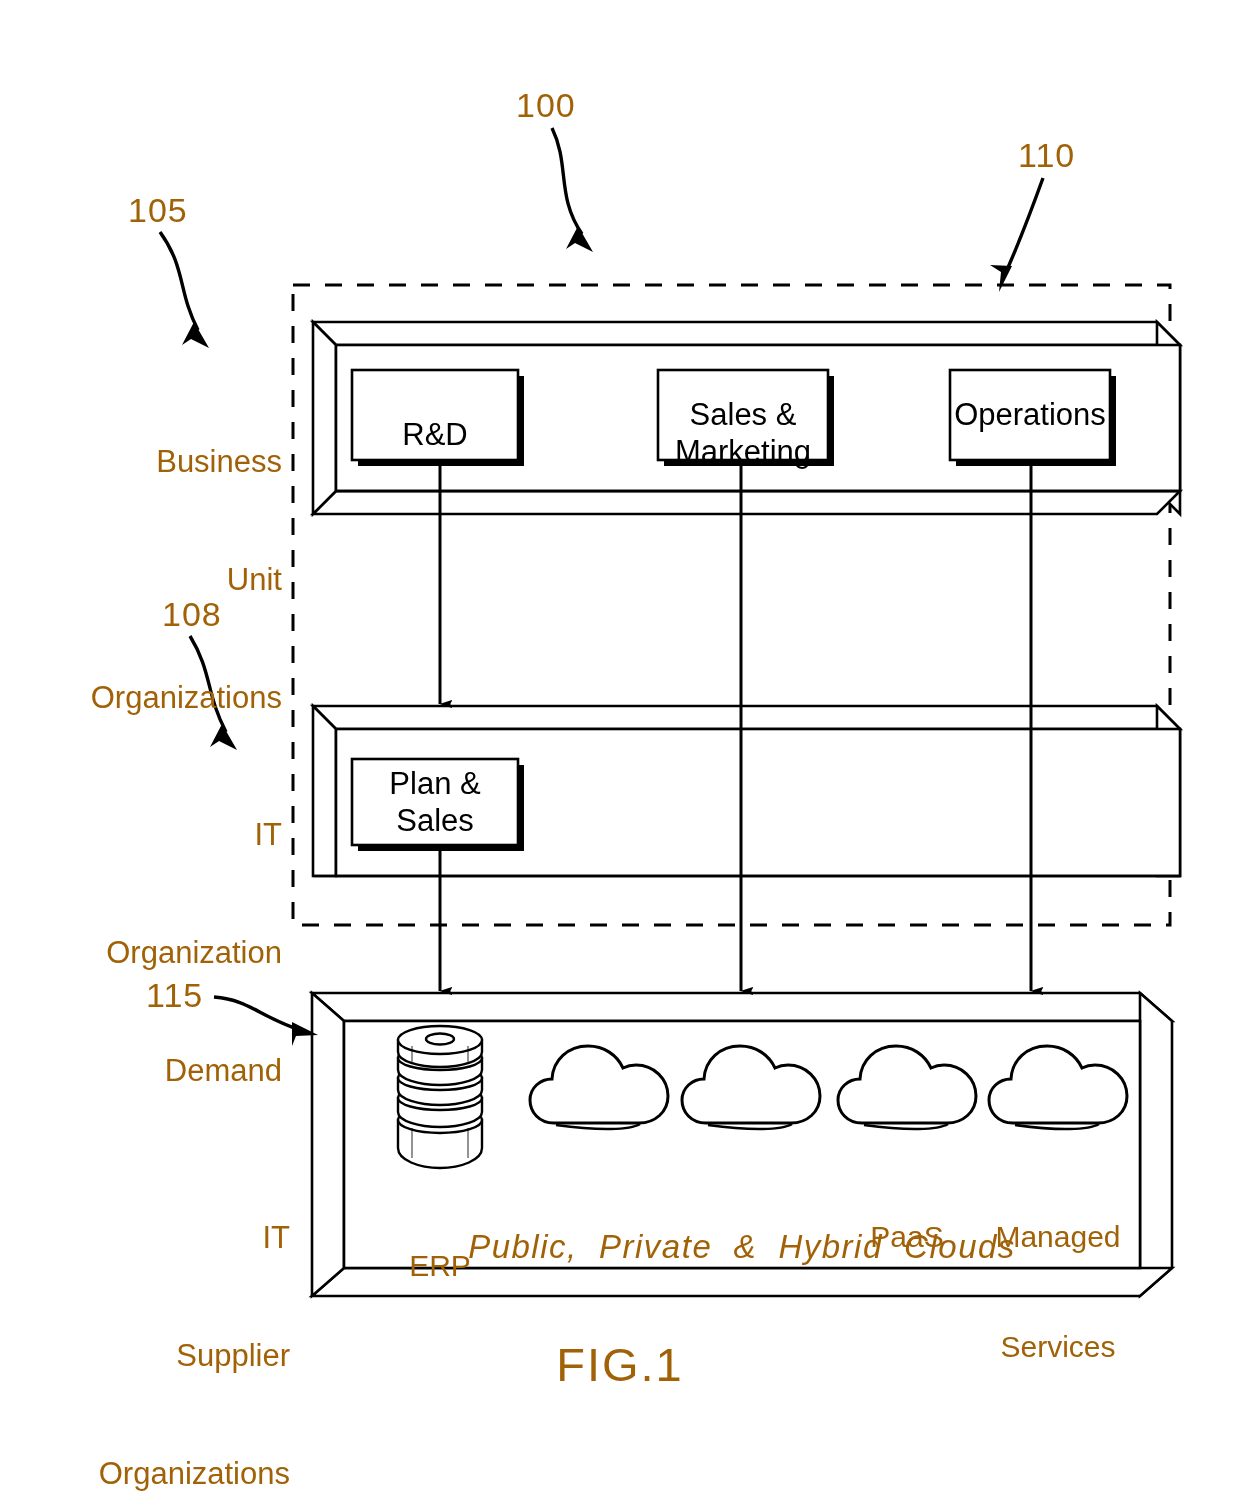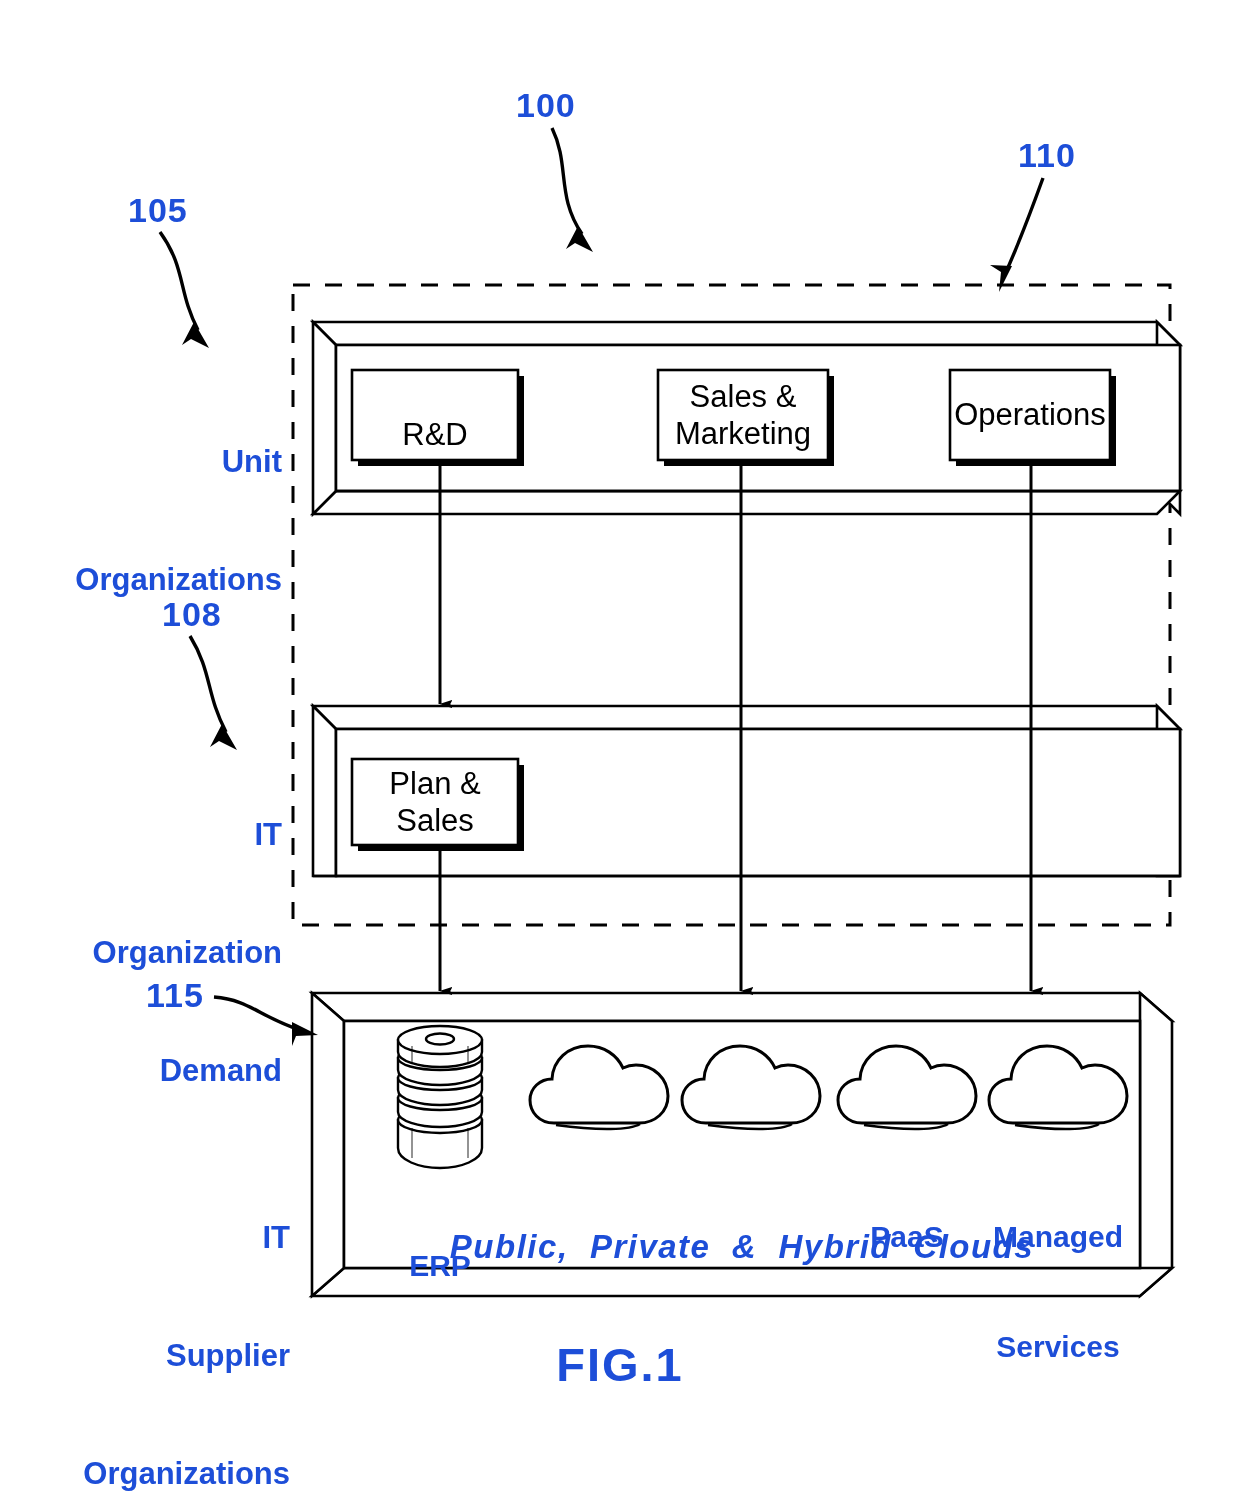--- a/index.html
+++ b/index.html
@@ -22,24 +22,23 @@
   #figure-svg {
     position: absolute;
     left: 0;
     top: 0;
     width: 1240px;
     height: 1512px;
   }
   .lbl {
     position: absolute;
     font-family: "Liberation Sans", sans-serif;
-    color: #1d4ed8;
+    color: #a16207;
     white-space: pre;
     line-height: 1.18;
-    font-weight: bold;
   }
   
   .refnum {
     font-size: 34px;
     letter-spacing: 1px;
   }
   
   .tier-label {
     font-size: 31px;
     text-align: right;
@@ -260,20 +259,21 @@
 
   </svg>
 
   <div class="lbl refnum" style="left:516px; top:85px;">100</div>
   <div class="lbl refnum" style="left:128px; top:190px;">105</div>
   <div class="lbl refnum" style="left:1018px; top:135px;">110</div>
   <div class="lbl refnum" style="left:162px; top:594px;">108</div>
   <div class="lbl refnum" style="left:146px; top:975px;">115</div>
 
   <div class="lbl tier-label" style="left:18px; top:363px; width:264px;">
+    <div>Business</div>
     <div>Unit</div>
     <div>Organizations</div>
   </div>
 
   <div class="lbl tier-label" style="left:18px; top:736px; width:264px;">
     <div>IT</div>
     <div>Organization</div>
     <div>Demand</div>
   </div>
 
@@ -282,21 +282,21 @@
     <div>Supplier</div>
     <div>Organizations</div>
   </div>
 
   <div class="boxwrap" style="left:352px; top:390px; width:166px; height:90px;">
     <div class="box-text">
       <div>R&amp;D</div>
     </div>
   </div>
 
-  <div class="boxwrap" style="left:658px; top:370px; width:170px; height:90px;">
+  <div class="boxwrap" style="left:658px; top:380px; width:170px; height:90px;align-items:flex-end;">
     <div class="box-text">
       <div>Sales  &amp;</div>
       <div>Marketing</div>
     </div>
   </div>
 
   <div class="boxwrap" style="left:950px; top:370px; width:160px; height:90px;align-items:center;">
     <div class="box-text">
       <div>Operations</div>
     </div>

